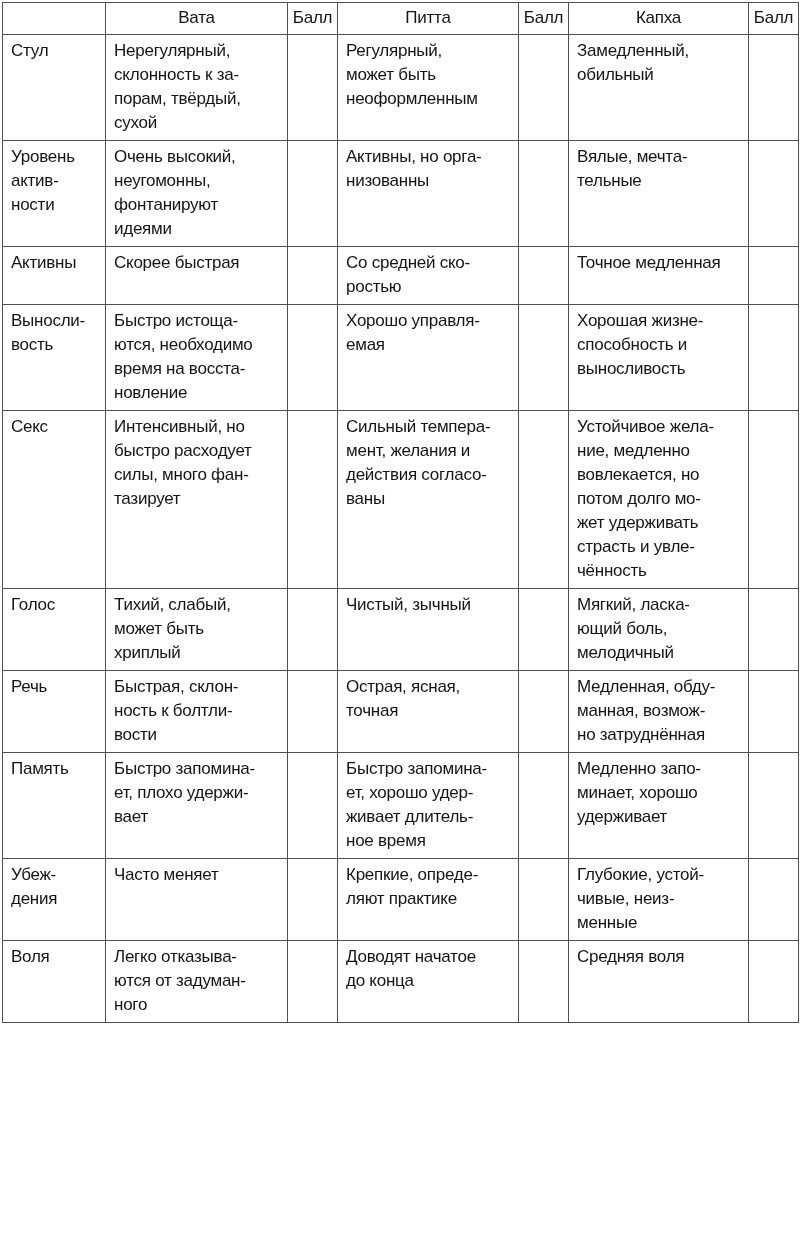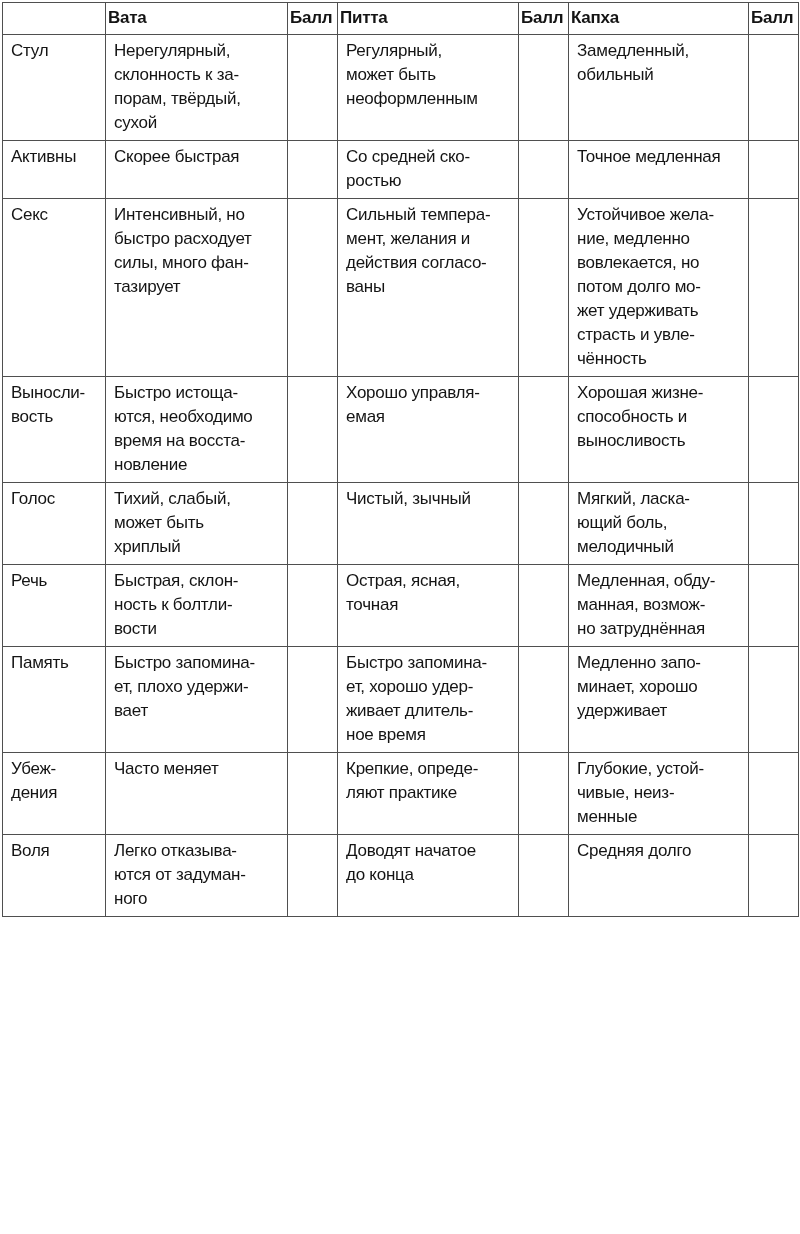--- a/index.html
+++ b/index.html
@@ -30,21 +30,22 @@
     text-align: left;
     font-size: 17px;
     line-height: 24px;
     letter-spacing: -0.25px;
     padding: 4px 6px 5px 8px;
     white-space: pre-line;
     overflow: hidden;
     font-weight: normal;
   }
   table.dosha thead th {
-    font-weight: bold;
+    font-weight: normal;
+    text-align: center;
     white-space: nowrap;
     padding: 3px 2px 4px 2px;
     height: 20px;
   }
   table.dosha td.score {
     padding: 4px 2px;
   }
 </style>
 </head>
 <body>
@@ -81,27 +82,59 @@
         <td class="score"></td>
         <td>Регулярный,
 может быть
 неоформленным</td>
         <td class="score"></td>
         <td>Замедленный,
 обильный</td>
         <td class="score"></td>
       </tr>
       <tr>
+        <td>Уровень
+актив-
+ности</td>
+        <td>Очень высокий,
+неугомонны,
+фонтанируют
+идеями</td>
+        <td class="score"></td>
+        <td>Активны, но орга-
+низованны</td>
+        <td class="score"></td>
+        <td>Вялые, мечта-
+тельные</td>
+        <td class="score"></td>
+      </tr>
+      <tr>
         <td>Активны</td>
         <td>Скорее быстрая</td>
         <td class="score"></td>
         <td>Со средней ско-
 ростью</td>
         <td class="score"></td>
         <td>Точное медленная</td>
+        <td class="score"></td>
+      </tr>
+      <tr>
+        <td>Выносли-
+вость</td>
+        <td>Быстро истоща-
+ются, необходимо
+время на восста-
+новление</td>
+        <td class="score"></td>
+        <td>Хорошо управля-
+емая</td>
+        <td class="score"></td>
+        <td>Хорошая жизне-
+способность и
+выносливость</td>
         <td class="score"></td>
       </tr>
       <tr>
         <td>Секс</td>
         <td>Интенсивный, но
 быстро расходует
 силы, много фан-
 тазирует</td>
         <td class="score"></td>
         <td>Сильный темпера-
@@ -112,36 +145,20 @@
         <td>Устойчивое жела-
 ние, медленно
 вовлекается, но
 потом долго мо-
 жет удерживать
 страсть и увле-
 чённость</td>
         <td class="score"></td>
       </tr>
       <tr>
-        <td>Выносли-
-вость</td>
-        <td>Быстро истоща-
-ются, необходимо
-время на восста-
-новление</td>
-        <td class="score"></td>
-        <td>Хорошо управля-
-емая</td>
-        <td class="score"></td>
-        <td>Хорошая жизне-
-способность и
-выносливость</td>
-        <td class="score"></td>
-      </tr>
-      <tr>
         <td>Голос</td>
         <td>Тихий, слабый,
 может быть
 хриплый</td>
         <td class="score"></td>
         <td>Чистый, зычный</td>
         <td class="score"></td>
         <td>Мягкий, ласка-
 ющий боль,
 мелодичный</td>
@@ -192,18 +209,18 @@
       </tr>
       <tr>
         <td>Воля</td>
         <td>Легко отказыва-
 ются от задуман-
 ного</td>
         <td class="score"></td>
         <td>Доводят начатое
 до конца</td>
         <td class="score"></td>
-        <td>Средняя долго</td>
+        <td>Средняя воля</td>
         <td class="score"></td>
       </tr>
     </tbody>
   </table>
 </div>
 
 </body></html>

